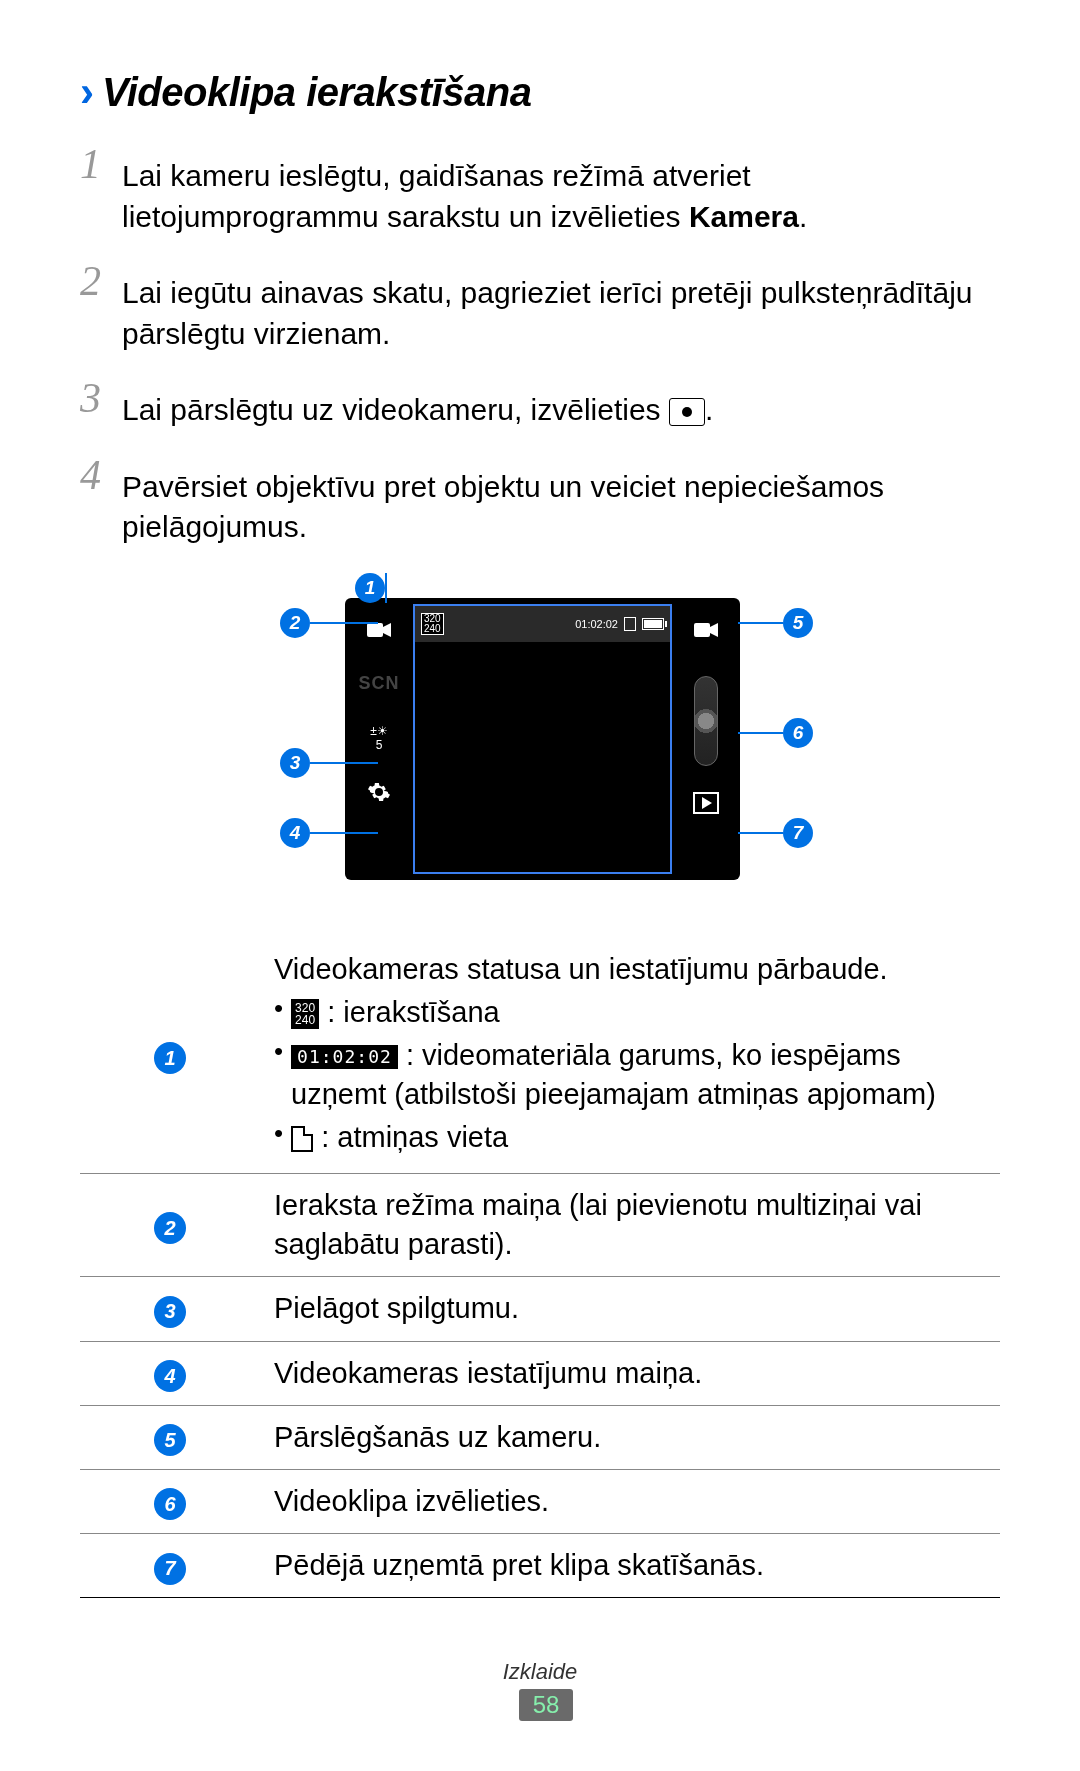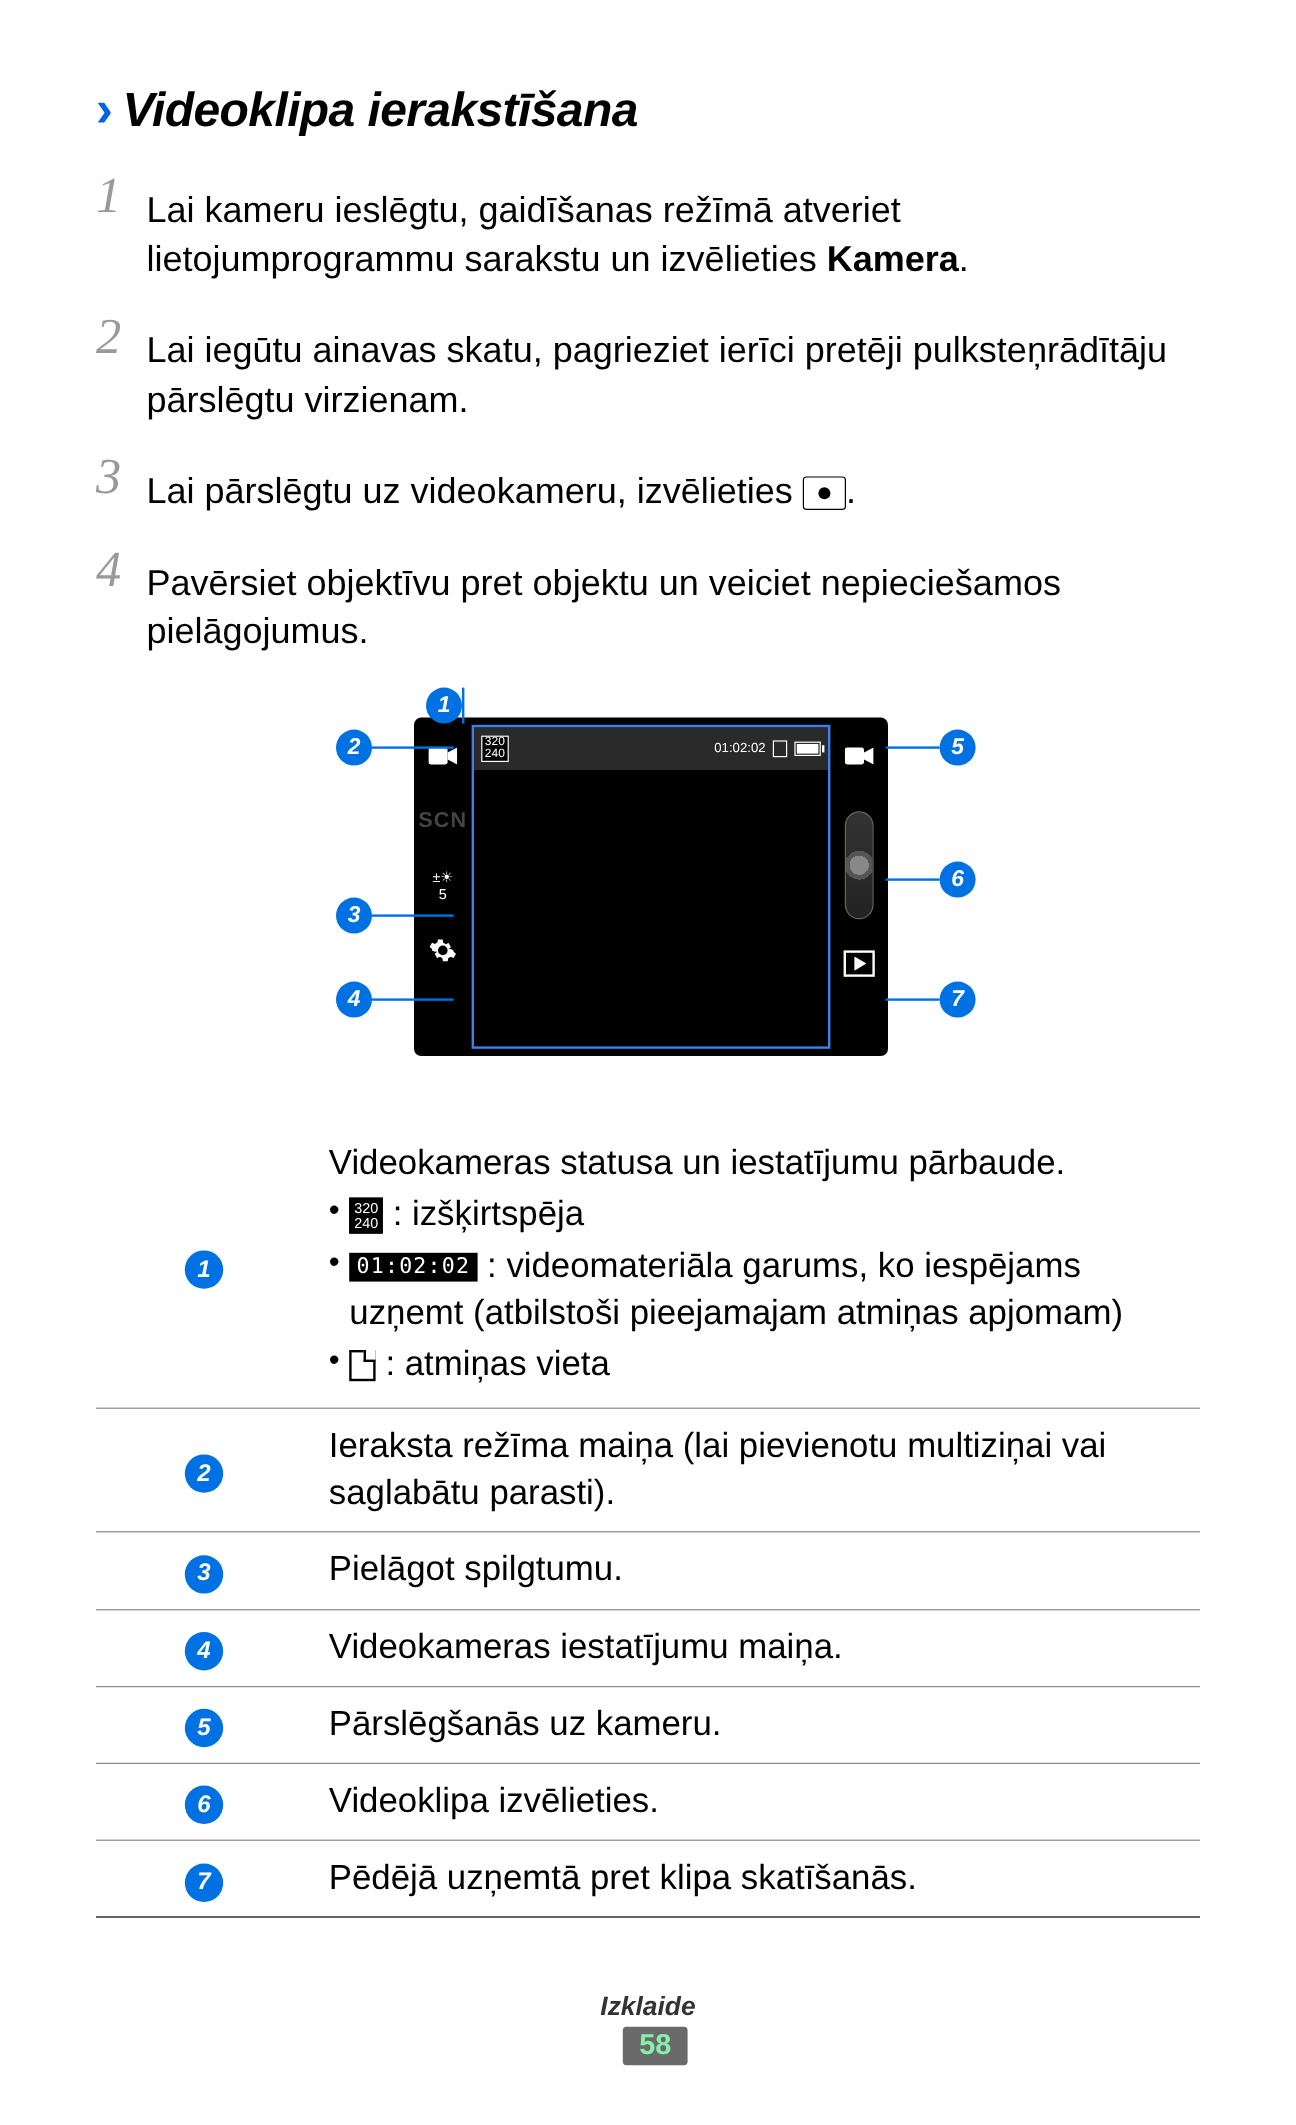--- a/index.html
+++ b/index.html
@@ -82,21 +82,21 @@
     position: absolute;
     left: 105px;
     top: 25px;
     width: 395px;
     height: 282px;
     background: #000;
     border-radius: 6px;
     display: flex;
   }
   .phone-side {
-    width: 48px;
+    width: 68px;
     display: flex;
     flex-direction: column;
     align-items: center;
     justify-content: flex-start;
     padding-top: 18px;
     gap: 26px;
   }
   .phone-side.right { justify-content: flex-start; padding-top: 18px; gap: 26px; }
   .phone-mid {
     flex: 1;
@@ -198,21 +198,21 @@
     display:inline-block;background:#000;color:#fff;font-size:18px;
     padding:0 6px;font-family:monospace;letter-spacing:1px;vertical-align:middle;
   }
   .mini-sd {
     display:inline-block;width:22px;height:26px;border:2px solid #000;
     position:relative;vertical-align:middle;
   }
   .mini-sd::before{content:"";position:absolute;top:-2px;right:-2px;width:8px;height:8px;background:#fff;border-left:2px solid #000;border-bottom:2px solid #000;}
   .footer {
     position:absolute;bottom:50px;left:0;width:100%;
-    text-align:center;font-style:italic;font-size:22px;color:#333;font-weight:bold;
+    text-align:center;font-style:italic;font-size:22px;color:#333;
   }
   .pagenum {
     display:inline-block;background:#6a6a6a;color:#86efac;
     padding:2px 14px;border-radius:3px;font-style:normal;font-size:24px;margin-top:4px;margin-left:12px;
   }
 </style>
 </head>
 <body>
 
 <div class="content">
@@ -328,21 +328,21 @@
 
   <table>
     <tbody>
     <tr>
       <td><span class="tbubble">1</span></td>
       <td>
         <div>Videokameras statusa un iestatījumu pārbaude.</div>
         <ul class="bullet-list">
           <li>
                 <span><span class="mini-res" style="white-space:pre-line;">320
-240</span> <span>: izšķirtspēja</span></span>
+240</span> <span>: ierakstīšana</span></span>
               </li>
           <li>
                 <span><span class="mini-time">01:02:02</span> <span>: videomateriāla garums, ko iespējams uzņemt (atbilstoši pieejamajam atmiņas apjomam)</span></span>
               </li>
           <li>
                 <span><span class="mini-sd"></span> <span>: atmiņas vieta</span></span>
               </li>
         </ul>
       </td>
     </tr>

